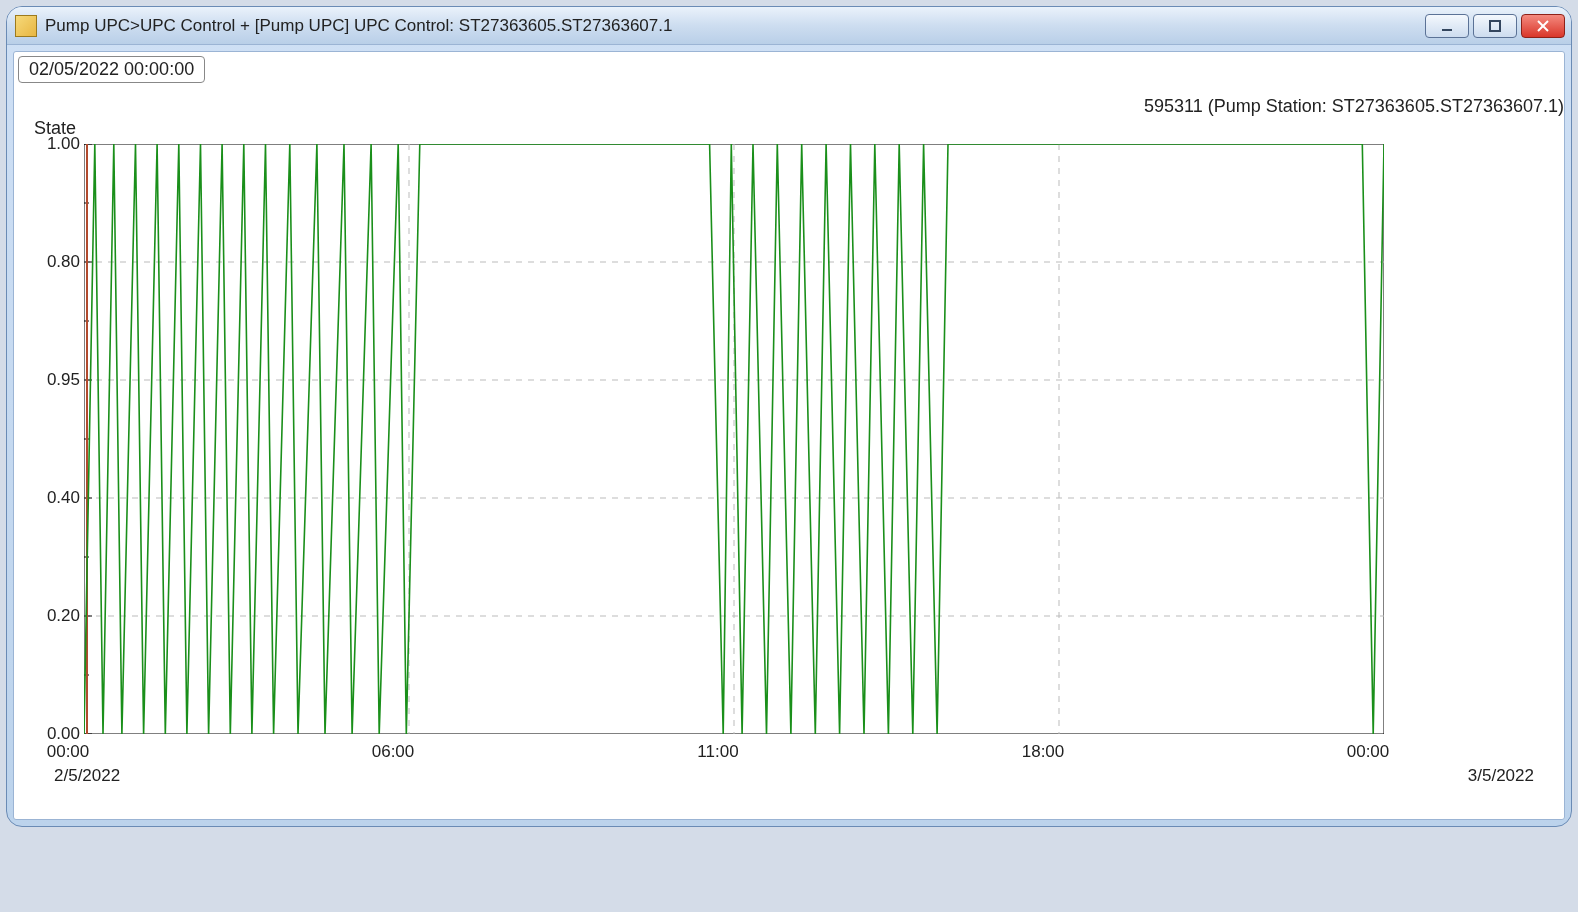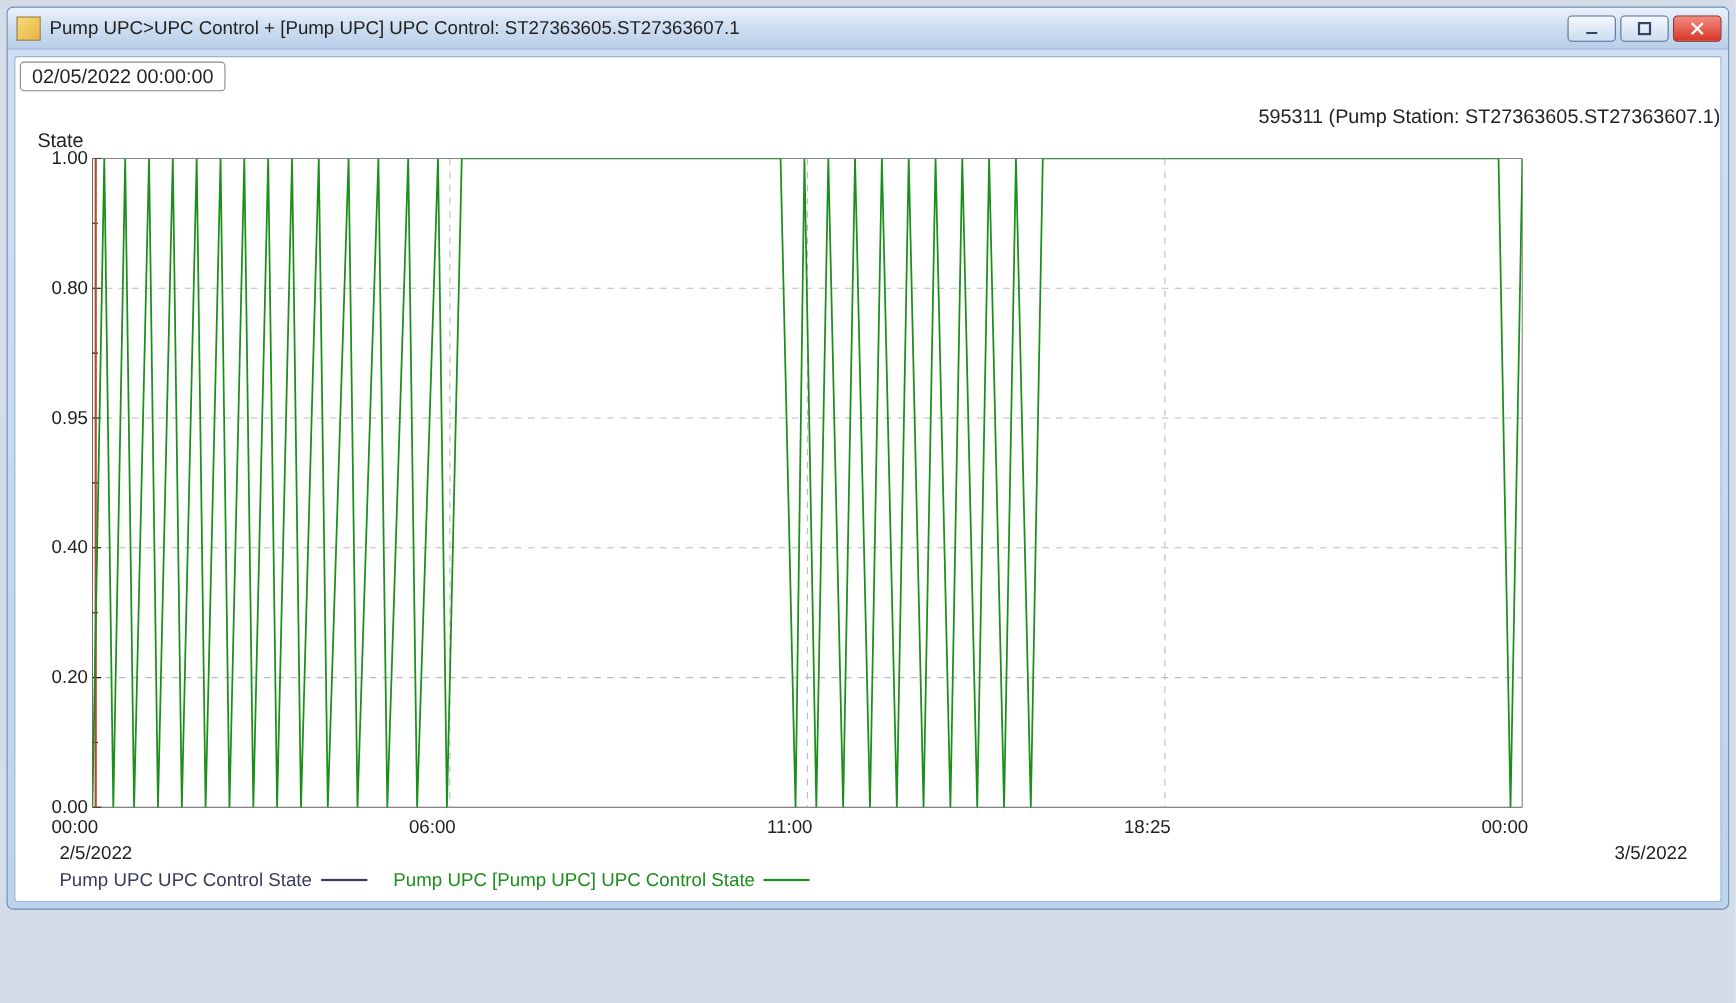--- a/index.html
+++ b/index.html
@@ -9,21 +9,21 @@
     width: 1578px;
     height: 912px;
     overflow: hidden;
     position: relative;
   }
   .window {
     position: absolute;
     left: 6px; top: 6px; right: 6px; bottom: 85px;
     background: linear-gradient(to bottom, #cfe0f5 0%, #bcd3ec 100%);
     border: 1px solid #6a8bb5;
-    border-radius: 6px;
+    border-radius: 16px;
     overflow: hidden;
   }
   .titlebar {
     height: 38px;
     background: linear-gradient(to bottom, #eaf2fb 0%, #cdddf0 50%, #b9cfe8 100%);
     display: flex;
     align-items: center;
     padding: 0 6px 0 8px;
     border-bottom: 1px solid #9bb4d4;
   }
@@ -221,31 +221,21 @@
         <line x1="3" y1="0" x2="3" y2="590" stroke="#b24a2e" stroke-width="2"></line>
 
         <polyline id="series2" fill="none" stroke="#1a8f1a" stroke-width="1.6" points="0.0,590.0 10.8,0.0 19.0,590.0 29.8,0.0 37.9,590.0 51.5,0.0 59.6,590.0 73.1,0.0 81.3,590.0 94.8,0.0 102.9,590.0 116.5,0.0 124.6,590.0 138.1,0.0 146.3,590.0 159.8,0.0 167.9,590.0 181.5,0.0 189.6,590.0 205.8,0.0 214.0,590.0 232.9,0.0 241.0,590.0 260.0,0.0 268.1,590.0 287.1,0.0 295.2,590.0 314.2,0.0 322.3,590.0 335.8,0.0 344.0,0.0 625.6,0.0 639.2,590.0 647.3,0.0 658.1,590.0 669.0,0.0 682.5,590.0 693.3,0.0 706.9,590.0 717.7,0.0 731.3,590.0 742.1,0.0 755.6,590.0 766.5,0.0 780.0,590.0 790.8,0.0 804.4,590.0 815.2,0.0 828.8,590.0 839.6,0.0 853.1,590.0 864.0,0.0 1278.3,0.0 1289.2,590.0 1300.0,0.0"></polyline>
       </svg>
     </div>
 
     <div class="x-tick-labels">
       <span style="left:0%">00:00</span>
       <span style="left:25%">06:00</span>
       <span style="left:50%">11:00</span>
-      <span style="left:75%">18:25</span>
+      <span style="left:75%">18:00</span>
       <span style="left:100%">00:00</span>
     </div>
     <div class="x-date-left">2/5/2022</div>
     <div class="x-date-right">3/5/2022</div>
 
-    <div class="legend">
-      <span class="entry">
-        <span style="color:#3a3a5a;font-weight:500">Pump UPC UPC Control State</span>
-        <span class="swatch" style="border-color:#3a3a5a"></span>
-      </span>
-      <span class="entry">
-        <span style="color:#1a8f1a;font-weight:500">Pump UPC [Pump UPC] UPC Control State</span>
-        <span class="swatch" style="border-color:#1a8f1a"></span>
-      </span>
-    </div>
 
   </div>
 </div>
 
 </body></html>

